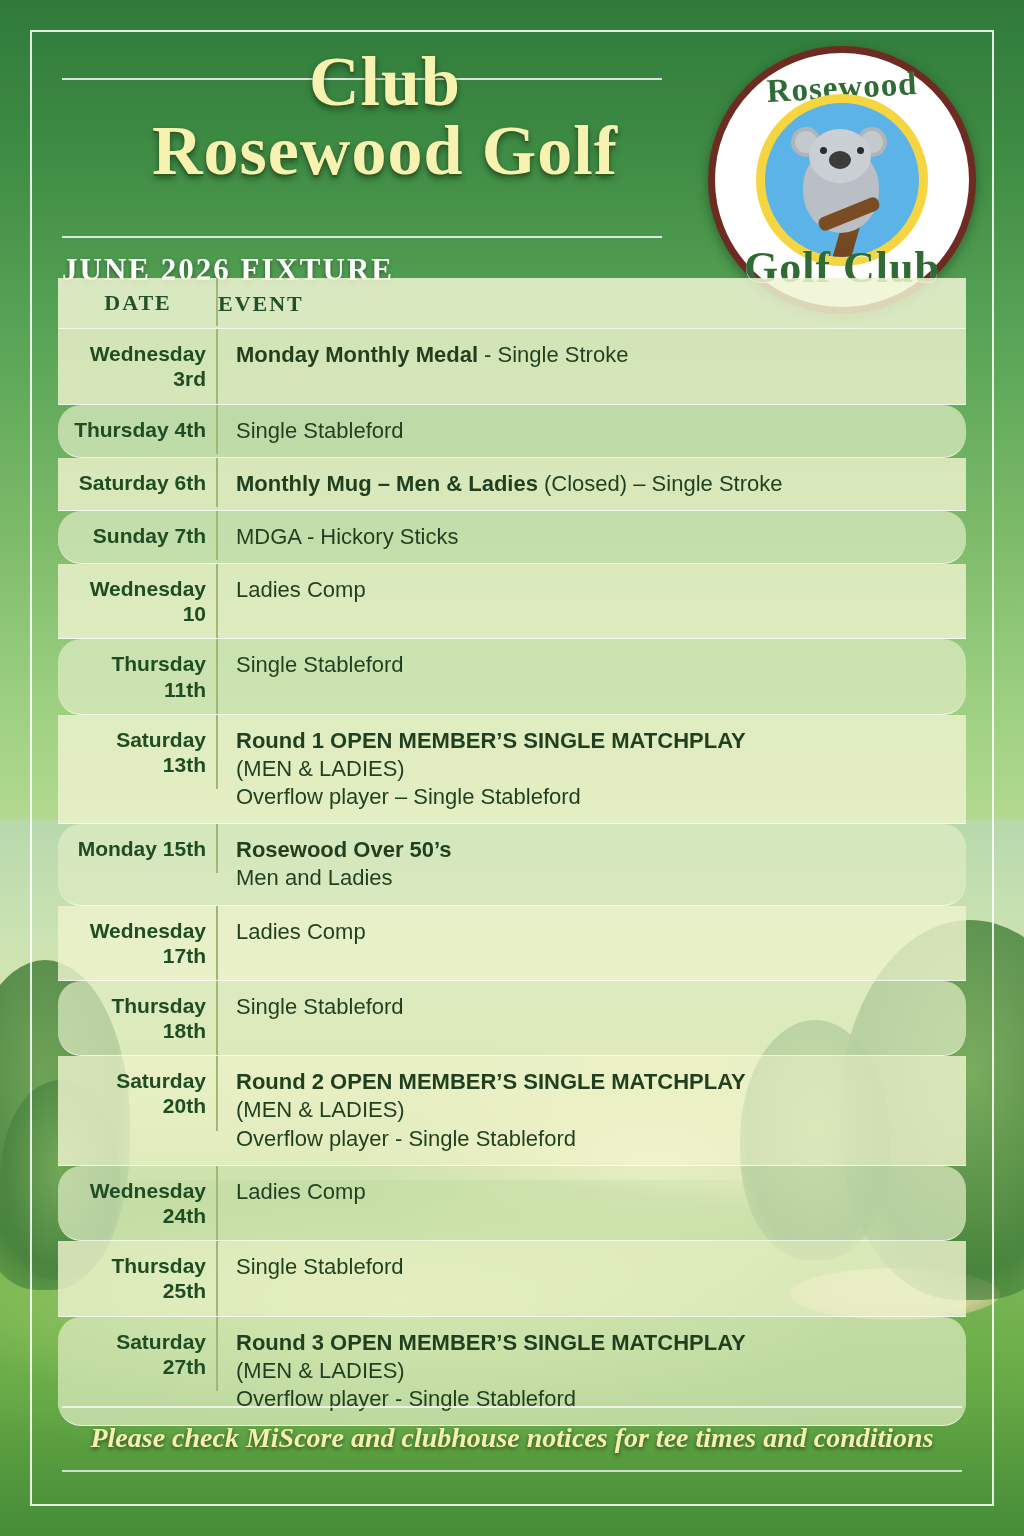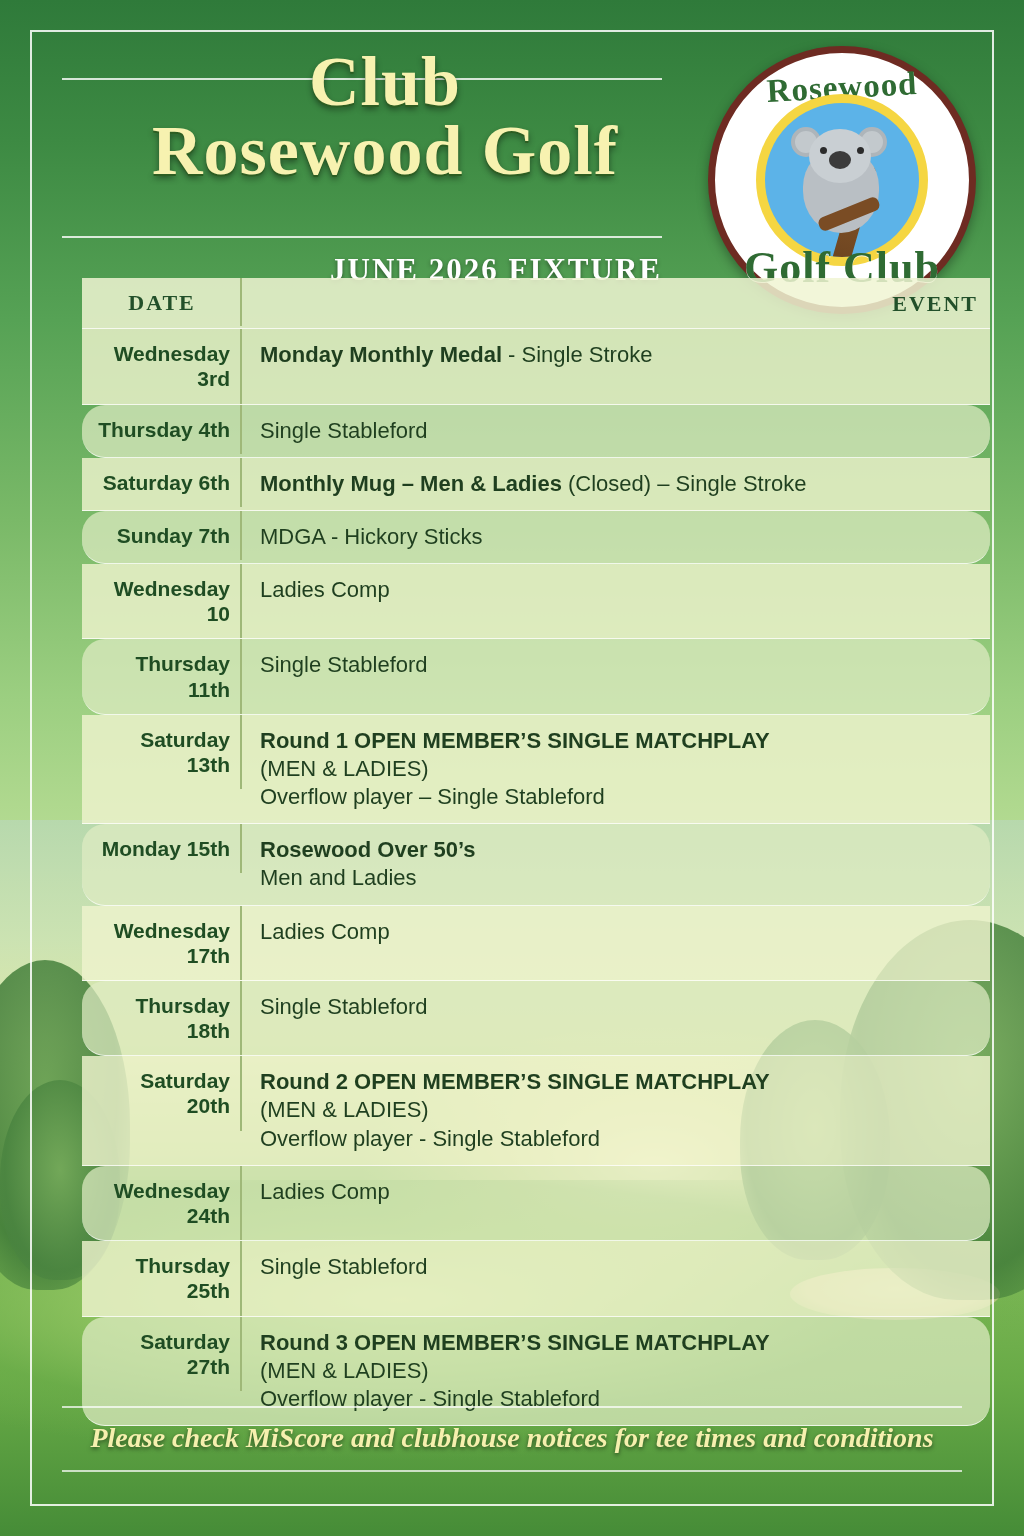--- a/index.html
+++ b/index.html
@@ -131,21 +131,21 @@
     background: rgba(255,255,255,0.8);
   }
   .rule.top { top: 42px; }
   .rule.bottom { top: 200px; }
 
   .subtitle {
     position: absolute;
     left: 62px;
     width: 600px;
     top: 216px;
-    text-align: right;
+    text-align: left;
     font-family: "Liberation Serif", serif;
     font-weight: bold;
     font-size: 31px;
     letter-spacing: 2px;
     color: #ffffff;
     text-shadow: 0 2px 4px rgba(0,0,0,0.45);
   }
 
   
   .logo {
@@ -246,21 +246,20 @@
     font-size: 44px;
     letter-spacing: 1px;
   }
 
   
   .table {
     position: absolute;
     left: 58px;
     top: 278px;
     width: 908px;
-    margin-left: 24px;
   }
   .row {
     display: flex;
     align-items: flex-start;
     background: rgba(238,243,205,0.82);
     border-bottom: 1px solid rgba(255,255,255,0.75);
     min-height: 50px;
   }
   .row.alt { background: rgba(223,235,196,0.72); border-radius: 23px; }
   .row.head {
@@ -290,21 +289,21 @@
   .row.head .cell-event {
     font-family: "Liberation Serif", serif;
     font-weight: bold;
     letter-spacing: 2px;
     font-size: 22px;
     color: #22502a;
     padding-top: 12px;
     padding-bottom: 10px;
   }
   .row.head .cell-date { text-align: center; }
-  .row.head .cell-event { text-align: right; padding-left: 0; }
+  .row.head .cell-event { text-align: left; padding-left: 0; }
 
   .ev-strong { font-weight: bold; }
   .ev-sub { display: block; font-weight: normal; }
 
   
   .footer-rule {
     position: absolute;
     left: 62px;
     width: 900px;
     height: 2px;

